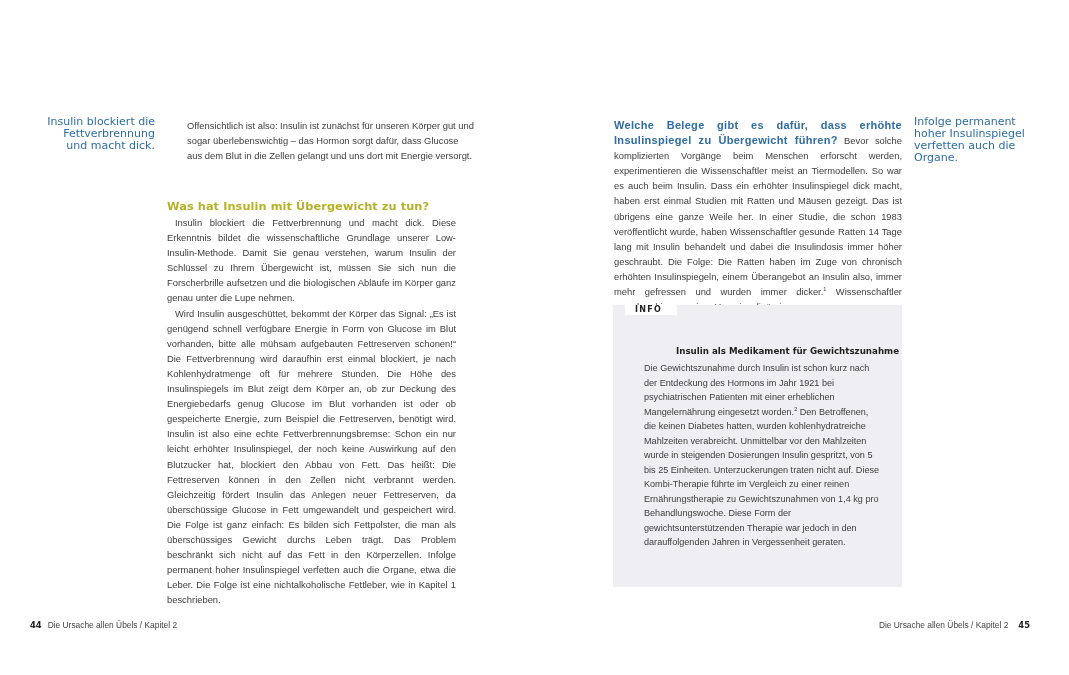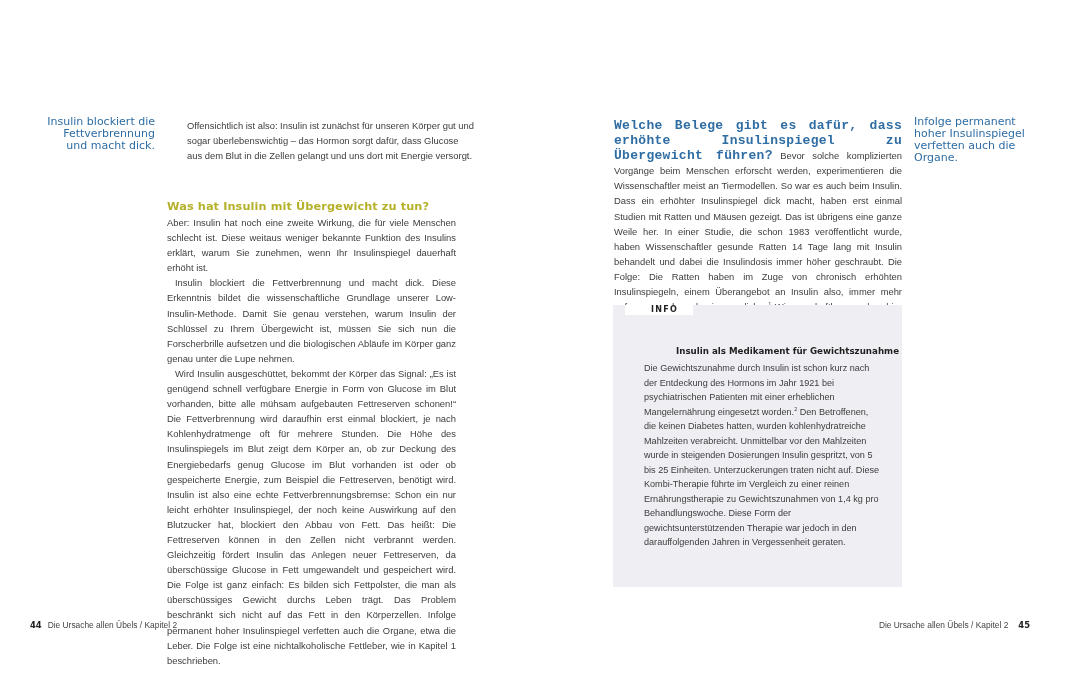--- a/index.html
+++ b/index.html
@@ -19,29 +19,29 @@
     .body-text p { margin: 0; }
     .body-text p.indent { text-indent: 8px; }
 
     .left-intro { left: 167px; top: 118px; width: 289px; text-align: left; margin-left: 20px; }
     .left-heading { position: absolute; left: 167px; top: 200px; width: 300px;
                     font-family: "DejaVu Sans", sans-serif; font-weight: bold;
                     font-size: 11.3px; color: #b5b12a; letter-spacing: 0.1px; }
     .left-main { left: 167px; top: 215px; width: 289px; }
 
     .right-main { left: 80px; top: 118px; width: 288px; }
-    .inline-head { font-family: Liberation Mono, monospace; font-weight: bold;
-                   font-size: 13px; color: #2f6da3; letter-spacing: 0.3px; }
+    .inline-head { font-family: Liberation Sans, sans-serif; font-weight: bold;
+                   font-size: 11px; color: #2f6da3; letter-spacing: 0.3px; }
 
     .info-box { position: absolute; left: 79px; top: 305px; width: 289px; height: 282px;
                 background: #efeff3; }
     .info-tab { position: absolute; left: 12px; top: 0; width: 42px; height: 10px;
                 background: #ffffff; font-family: "DejaVu Sans", sans-serif;
                 font-weight: bold; font-size: 8px; letter-spacing: 1.3px; color: #222;
-                padding: 0 0 0 26px; line-height: 10px; }
+                padding: 0 0 0 10px; line-height: 10px; }
     .info-title { position: absolute; left: 31px; top: 41px; width: 250px;
                   font-family: "DejaVu Sans", sans-serif; font-weight: bold;
                   font-size: 8.7px; color: #1f1f1f; padding-left: 32px; }
     .info-body { position: absolute; left: 31px; top: 56px; width: 236px;
                  font-size: 9.1px; line-height: 14.5px; color: #3c3c3c; }
 
     .footer { position: absolute; top: 620px; font-size: 8.4px; color: #444; }
     .footer .num { font-family: "DejaVu Sans", sans-serif; font-weight: bold;
                    font-size: 8.4px; color: #222; }
     .footer-left { left: 30px; }
@@ -56,21 +56,20 @@
 <div class="page page-left">
   <div class="margin-note margin-left">Insulin blockiert die Fettverbrennung und macht dick.</div>
 
   <div class="body-text left-intro">
     <p>Offensichtlich ist also: Insulin ist zunächst für unseren Körper gut und sogar überlebenswichtig – das Hormon sorgt dafür, dass Glucose aus dem Blut in die Zellen gelangt und uns dort mit Energie versorgt.</p>
   </div>
 
   <div class="left-heading">Was hat Insulin mit Übergewicht zu tun?</div>
 
   <div class="body-text left-main">
-    <p>Aber: Insulin hat noch eine zweite Wirkung, die für viele Menschen schlecht ist. Diese weitaus weniger bekannte Funktion des Insulins erklärt, warum Sie zunehmen, wenn Ihr Insulinspiegel dauerhaft erhöht ist.</p>
     <p class="indent">Insulin blockiert die Fettverbrennung und macht dick. Diese Erkenntnis bildet die wissenschaftliche Grundlage unserer Low-Insulin-Methode. Damit Sie genau verstehen, warum Insulin der Schlüssel zu Ihrem Übergewicht ist, müssen Sie sich nun die Forscherbrille aufsetzen und die biologischen Abläufe im Körper ganz genau unter die Lupe nehmen.</p>
     <p class="indent">Wird Insulin ausgeschüttet, bekommt der Körper das Signal: „Es ist genügend schnell verfügbare Energie in Form von Glucose im Blut vorhanden, bitte alle mühsam aufgebauten Fettreserven schonen!“ Die Fettverbrennung wird daraufhin erst einmal blockiert, je nach Kohlenhydratmenge oft für mehrere Stunden. Die Höhe des Insulinspiegels im Blut zeigt dem Körper an, ob zur Deckung des Energiebedarfs genug Glucose im Blut vorhanden ist oder ob gespeicherte Energie, zum Beispiel die Fettreserven, benötigt wird. Insulin ist also eine echte Fettverbrennungsbremse: Schon ein nur leicht erhöhter Insulinspiegel, der noch keine Auswirkung auf den Blutzucker hat, blockiert den Abbau von Fett. Das heißt: Die Fettreserven können in den Zellen nicht verbrannt werden. Gleichzeitig fördert Insulin das Anlegen neuer Fettreserven, da überschüssige Glucose in Fett umgewandelt und gespeichert wird. Die Folge ist ganz einfach: Es bilden sich Fettpolster, die man als überschüssiges Gewicht durchs Leben trägt. Das Problem beschränkt sich nicht auf das Fett in den Körperzellen. Infolge permanent hoher Insulinspiegel verfetten auch die Organe, etwa die Leber. Die Folge ist eine nichtalkoholische Fettleber, wie in Kapitel 1 beschrieben.</p>
   </div>
 
   <div class="footer footer-left">
     <span class="num">44</span><span>Die Ursache allen Übels / Kapitel 2</span>
   </div>
 </div>
 
 <div class="page page-right">

